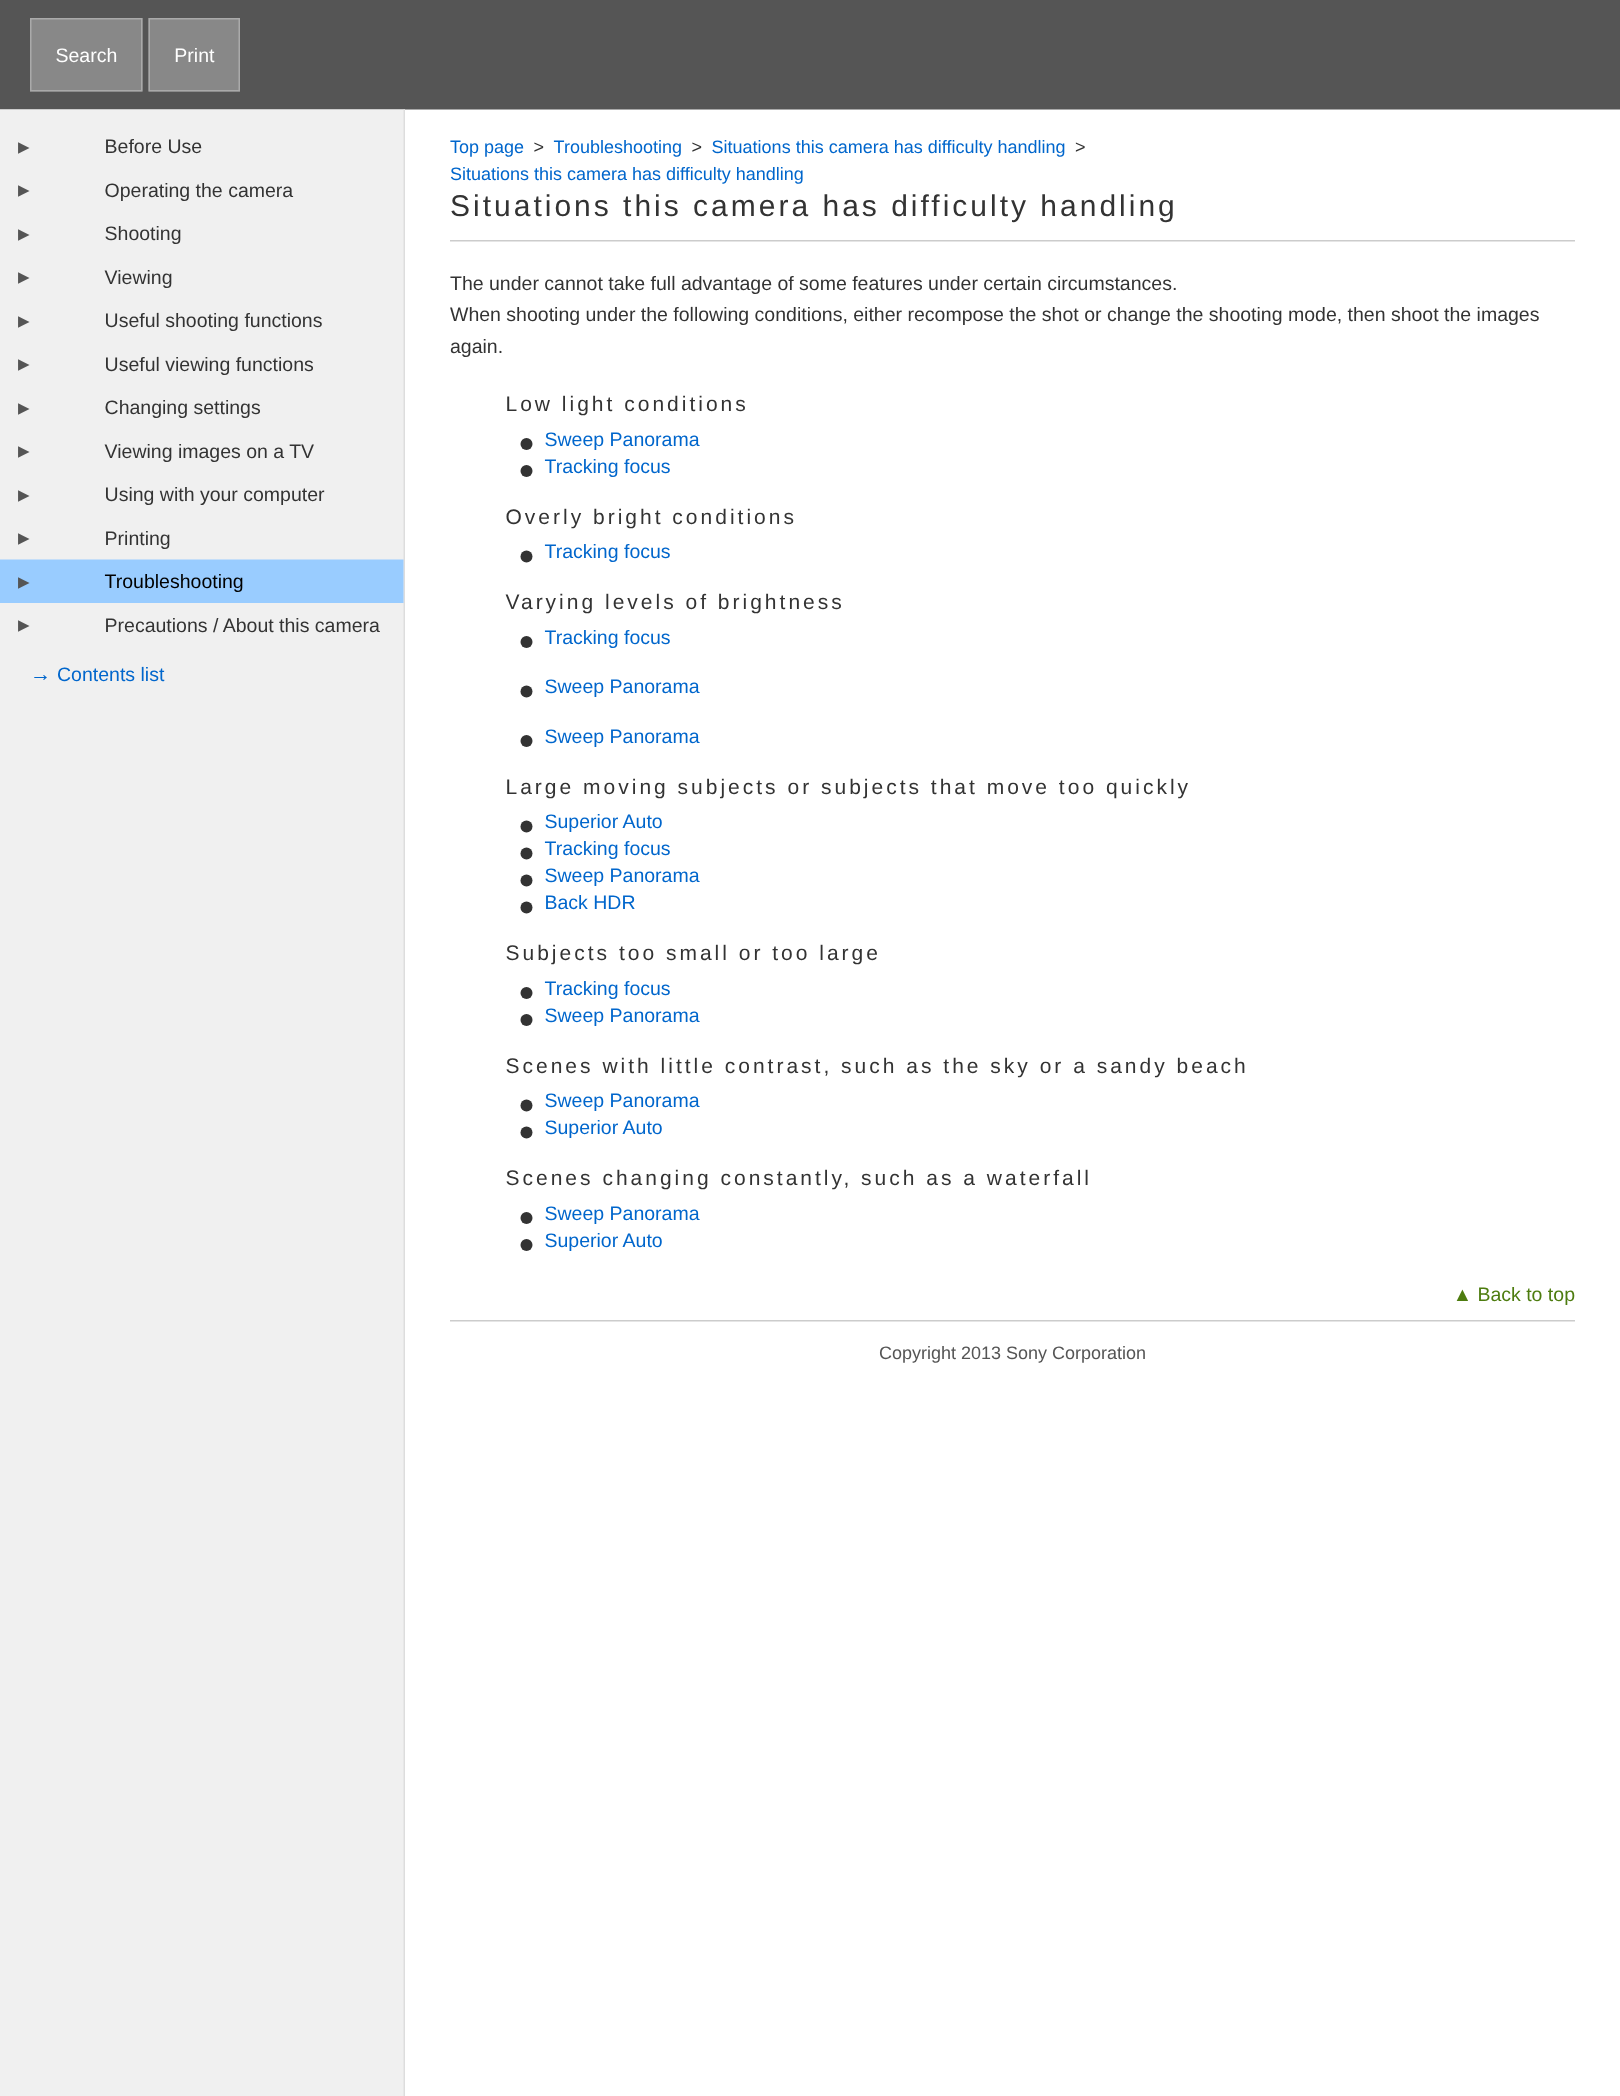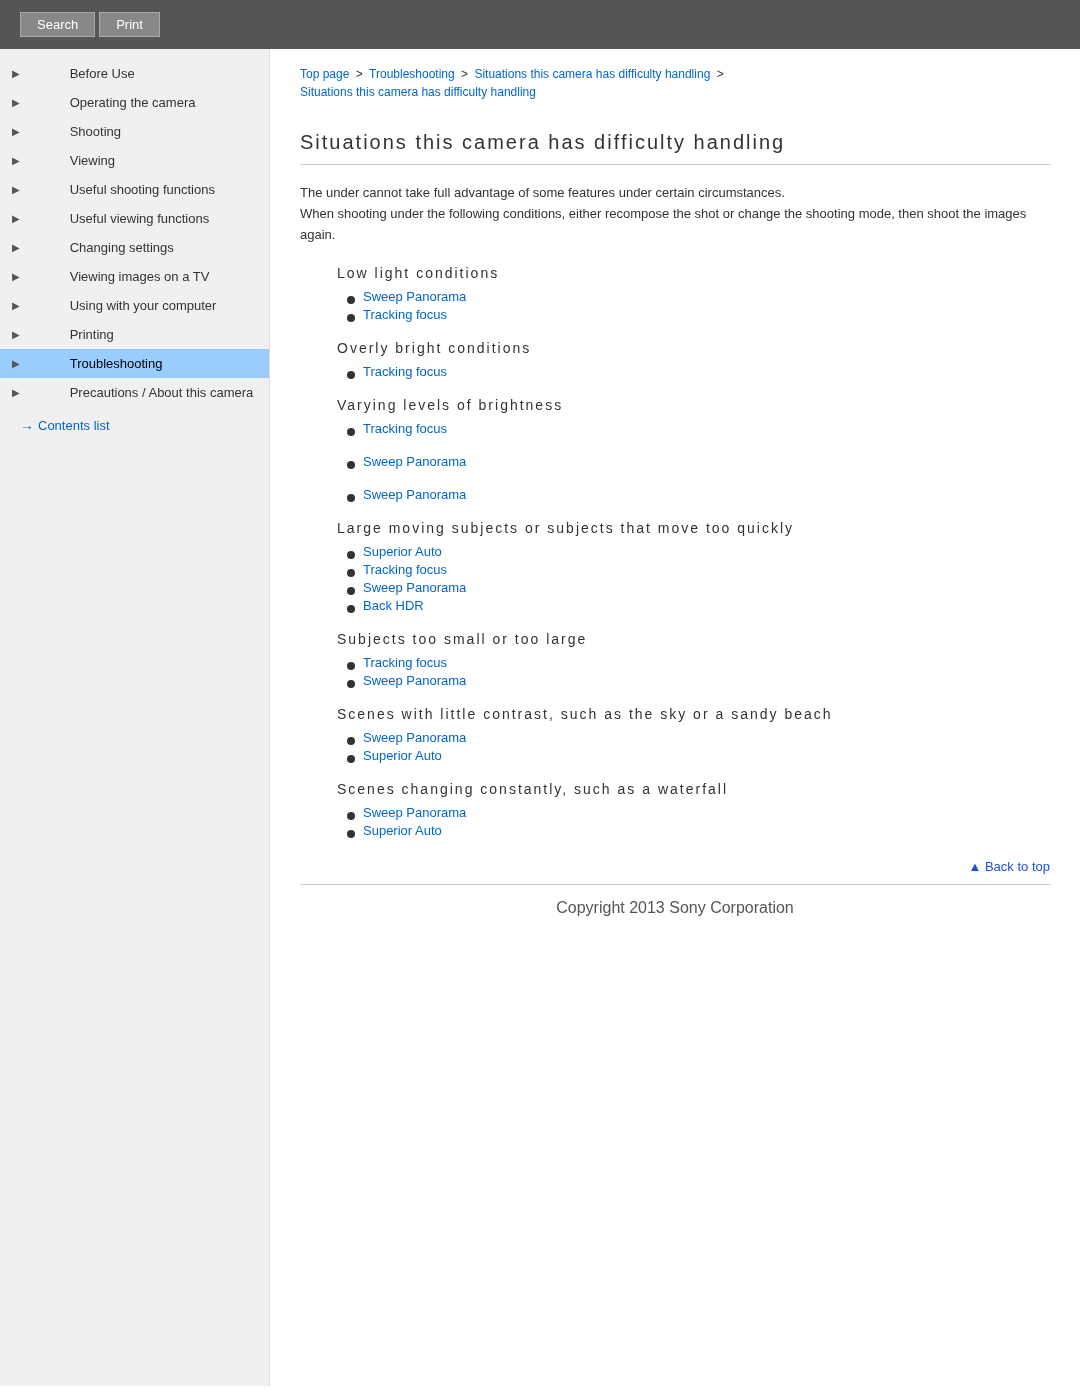--- a/index.html
+++ b/index.html
@@ -26,21 +26,21 @@
       font-weight: bold;
     }
     .header-buttons {
       display: flex;
       gap: 4px;
     }
     .header-btn {
       background: #888;
       color: #fff;
       border: 1px solid #aaa;
-      padding: 4px 16px;
+      padding: 16px 16px;
       cursor: pointer;
       font-size: 13px;
     }
 
     
     .layout {
       display: flex;
       min-height: calc(100vh - 60px);
     }
 
@@ -87,21 +87,21 @@
     
     .main {
       flex: 1;
       padding: 16px 30px 30px 30px;
     }
 
     
     .breadcrumb {
       font-size: 12px;
       color: #0066cc;
-      margin-bottom: 30px;
+      margin-bottom: 2px;
       line-height: 1.5;
     }
     .breadcrumb a {
       color: #0066cc;
       text-decoration: none;
       cursor: pointer;
     }
     .breadcrumb-sep { color: #333; margin: 0 3px; }
 
     
@@ -154,31 +154,31 @@
       cursor: pointer;
     }
 
     
     .back-to-top {
       text-align: right;
       margin-top: 20px;
       margin-bottom: 10px;
     }
     .back-to-top a {
-      color: #1d4ed8;
+      color: #4d7c0f;
       font-size: 13px;
       text-decoration: none;
       cursor: pointer;
     }
 
     .footer-bar {
       border-top: 1px solid #ccc;
       padding: 14px 0;
       text-align: center;
-      font-size: 16px;
+      font-size: 12px;
       color: #555;
     }
 
     .page-number {
       text-align: center;
       font-size: 13px;
       color: #333;
       padding: 16px 0 10px 0;
     }
   </style>

